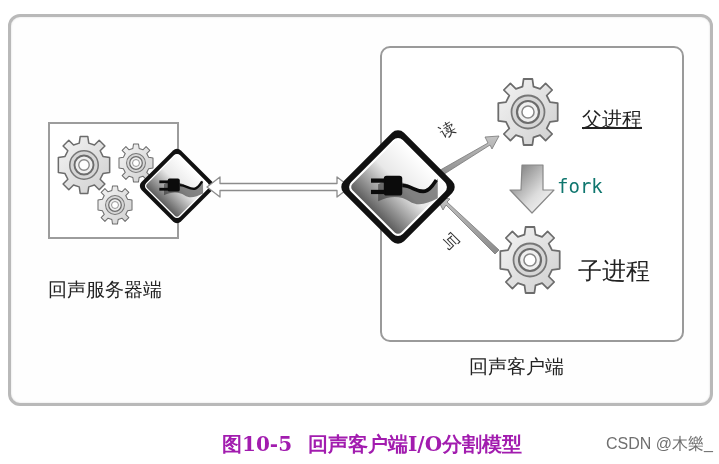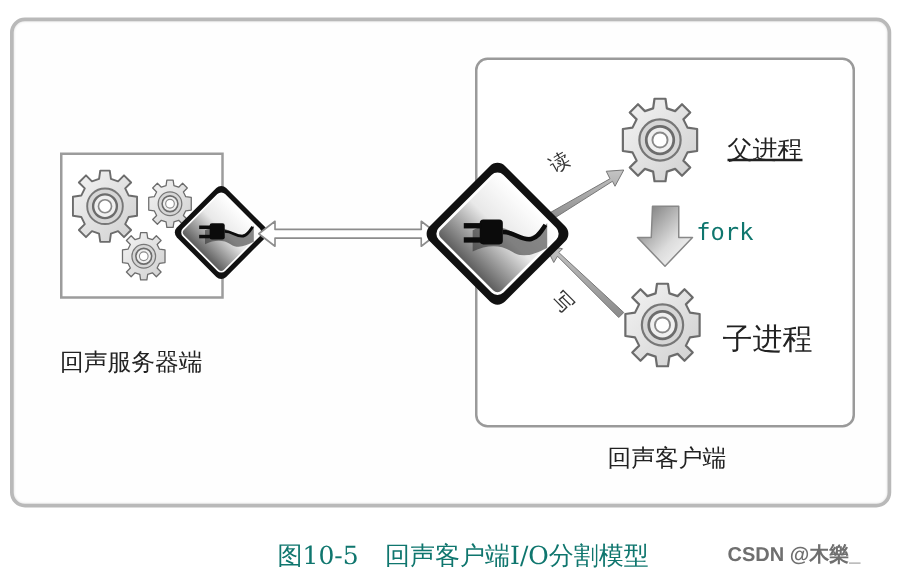--- a/index.html
+++ b/index.html
@@ -15,21 +15,21 @@
     left: 48px; top: 122px; width: 131px; height: 117px;
     border: 2px solid #9c9c9c; background: #ffffff;
   }
   .client-box {
     left: 380px; top: 46px; width: 304px; height: 296px;
     border: 2px solid #9a9a9a; border-radius: 10px; background: #ffffff;
   }
   .label-zh { font-size: 19px; letter-spacing: 0px; white-space: nowrap; color: #222; }
   .fork-label { font-family: "DejaVu Sans Mono", "Liberation Mono", monospace; font-size: 19px; color: #0f766e; text-align: right; }
   .rw-label { font-size: 16px; color: #333; }
-  .caption { font-size: 20px; color: #0f766e; white-space: nowrap; font-weight: normal; }
+  .caption { font-size: 20px; color: #a21caf; white-space: nowrap; font-weight: bold; }
   .watermark { font-family: "Liberation Sans", "DejaVu Sans", sans-serif; font-size: 16px; color: #6f6f6f; white-space: nowrap; }
   svg { overflow: visible; }
 </style>
 </head>
 <body>
 
 <svg width="0" height="0" style="position:absolute">
   <defs>
     <linearGradient id="gearGrad" x1="0" y1="0" x2="1" y2="1">
       <stop offset="0" stop-color="#f4f4f4"></stop>
@@ -123,17 +123,17 @@
     </g>
 </svg>
 
 <div class="abs rw-label" style="left:440px;top:120px;transform:rotate(-30deg);">读</div>
 <div class="abs rw-label" style="left:442px;top:232px;transform:rotate(45deg);">写</div>
 
 <div class="abs label-zh" style="left:582px;top:106px;font-size:20px;text-decoration:underline;">父进程</div>
 <div class="abs fork-label" style="left:557px;top:175px;">fork</div>
 <div class="abs label-zh" style="left:578px;top:255px;font-size:24px;">子进程</div>
 
-<div class="abs label-zh" style="left:486px;top:354px;">回声客户端</div>
+<div class="abs label-zh" style="left:469px;top:354px;">回声客户端</div>
 
 <div class="abs caption" style="left:222px;top:431px;">图10-5</div>
 <div class="abs caption" style="left:308px;top:431px;">回声客户端I/O分割模型</div>
-<div class="abs watermark" style="left:582px;top:434px;font-weight:bold;">CSDN @木樂_</div>
+<div class="abs watermark" style="left:606px;top:434px;">CSDN @木樂_</div>
 
 </body></html>

